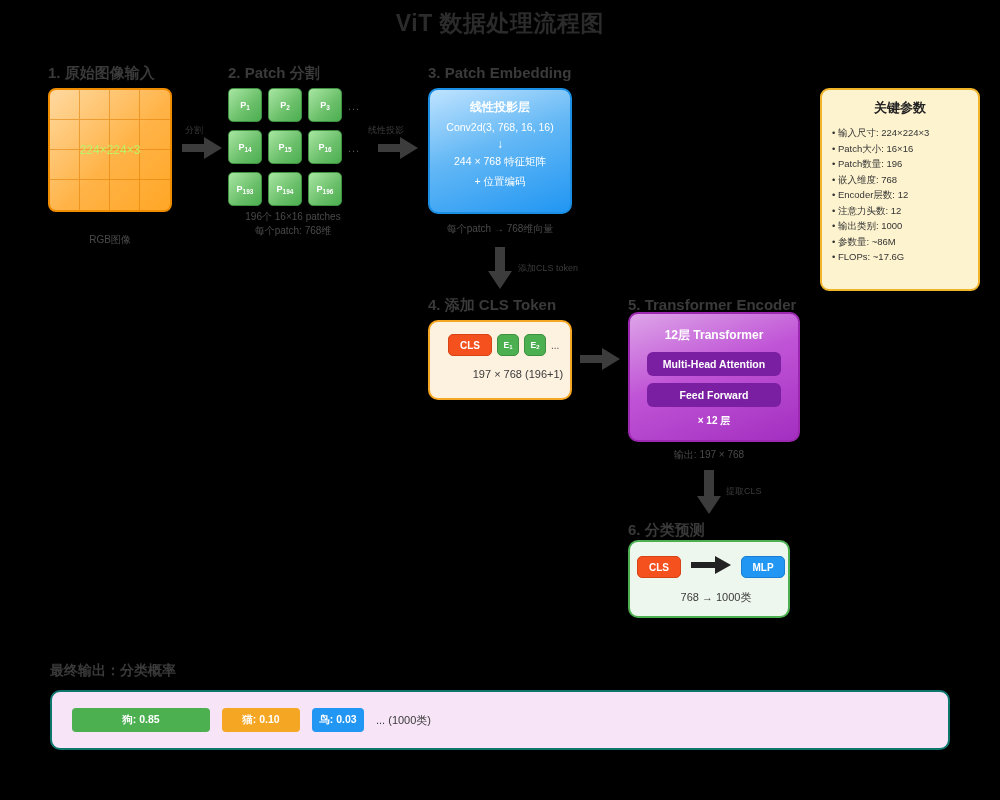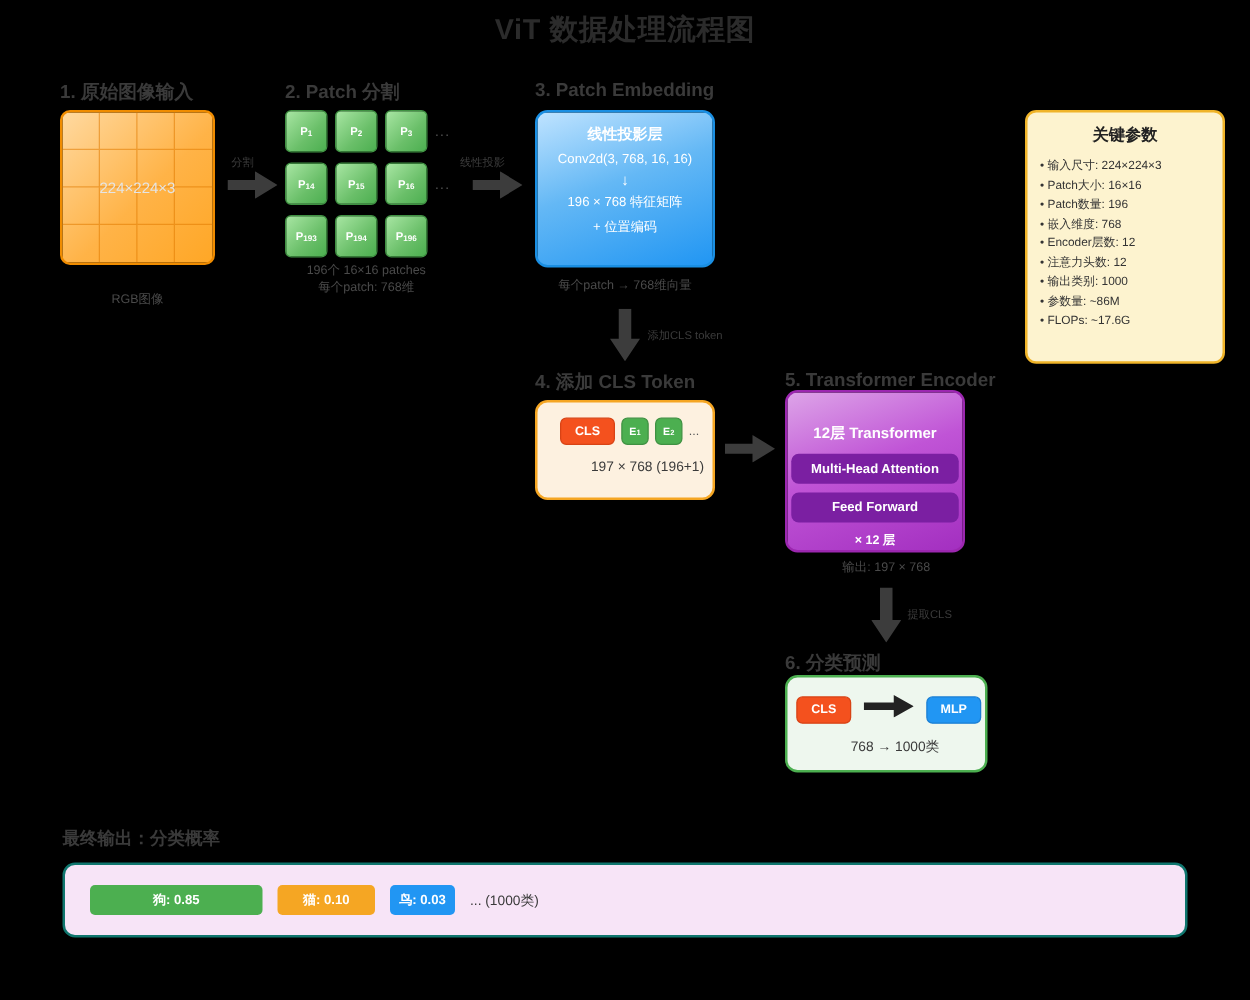--- a/index.html
+++ b/index.html
@@ -44,21 +44,21 @@
     border: 2px solid #f08c00; border-radius: 8px;
     background: linear-gradient(135deg,#ffd9a0 0%,#ffb347 55%,#ffa726 100%);
     display: grid; grid-template-columns: repeat(4,1fr); grid-template-rows: repeat(4,1fr);
     overflow: hidden;
   }
   #img-box .cell { border-right: 1px solid rgba(224,122,0,.55); border-bottom: 1px solid rgba(224,122,0,.55); }
   #img-box .cell:nth-child(4n) { border-right: none; }
   #img-box .cell:nth-child(n+13) { border-bottom: none; }
   #img-dim {
     position: absolute; left: 48px; top: 143px; width: 124px;
-    text-align: center; font-size: 12px; color: #e5e5e5; font-weight: 500;
+    text-align: center; font-size: 12px; color: #bef264; font-weight: 500;
   }
 
   
   #patch-grid { position: absolute; left: 228px; top: 88px; }
   .patch-row { position: relative; height: 40px; margin-bottom: 2px; }
   .patch {
     position: absolute; top: 0; width: 34px; height: 34px;
     border: 1px solid #3f9142; border-radius: 5px;
     background: linear-gradient(135deg,#a8e6a3 0%,#6abf69 60%,#4caf50 100%);
     color: #fff; font-size: 9px; font-weight: bold;
@@ -108,24 +108,24 @@
   .tok.emb { width: 22px; height: 22px; background: #4caf50; border: 1px solid #3f9142; font-size: 8.5px; }
   .tok.emb sub { font-size: 6px; position: relative; top: 2px; }
   #cls-row .dots { font-size: 10px; color: #555; }
   #cls-dim {
     position: absolute; left: 16px; top: 46px; width: 144px; text-align: center;
     font-size: 11px; color: #3a3a3a;
   }
 
   
   #enc-box {
-    position: absolute; left: 628px; top: 312px; width: 144px; height: 130px;
+    position: absolute; left: 628px; top: 312px; width: 172px; height: 130px;
     border: 2px solid #9c27b0; border-radius: 10px;
     background: linear-gradient(160deg,#dda4e8 0%,#c054d6 45%,#a32fc0 100%);
-    color: #fff; text-align: center; padding-top: 24px;
+    color: #fff; text-align: center; padding-top: 13px;
   }
   #enc-box .hdr { font-size: 12px; font-weight: bold; margin-bottom: 8px; }
   .enc-sub {
     width: 134px; height: 24px; margin: 0 auto 7px;
     background: #7b1fa2; border-radius: 6px;
     display: flex; align-items: center; justify-content: center;
     font-size: 10.5px; font-weight: bold; color: #fff;
   }
   #enc-box .x12 { font-size: 10px; font-weight: bold; }
 
@@ -251,21 +251,21 @@
     <svg width="40" height="22" viewBox="0 0 40 22">
         <path d="M0 7 H22 V0 L40 11 L22 22 V15 H0 Z" fill="#3c3c3c"></path>
       </svg>
   </div>
 
   <div class="step-title" style="left:428px; top:64px;">3. Patch Embedding</div>
   <div id="embed-box">
     <div class="hdr">线性投影层</div>
     <div class="ln">Conv2d(3, 768, 16, 16)</div>
     <div class="dn">↓</div>
-    <div class="ln">196 × 768 特征矩阵</div>
+    <div class="ln">244 × 768 特征矩阵</div>
     <div class="ln" style="margin-top:6px;">+ 位置编码</div>
   </div>
   <div class="caption" style="left:428px; top:222px; width:144px;">每个patch → 768维向量</div>
 
   <div class="arrow-v" style="left:488px; top:247px;">
     <svg width="24" height="42" viewBox="0 0 24 42">
         <path d="M7 0 H17 V24 H24 L12 42 L0 24 H7 Z" fill="#3c3c3c"></path>
       </svg>
   </div>
   <div class="arrow-label" style="left:518px; top:262px;">添加CLS token</div>

